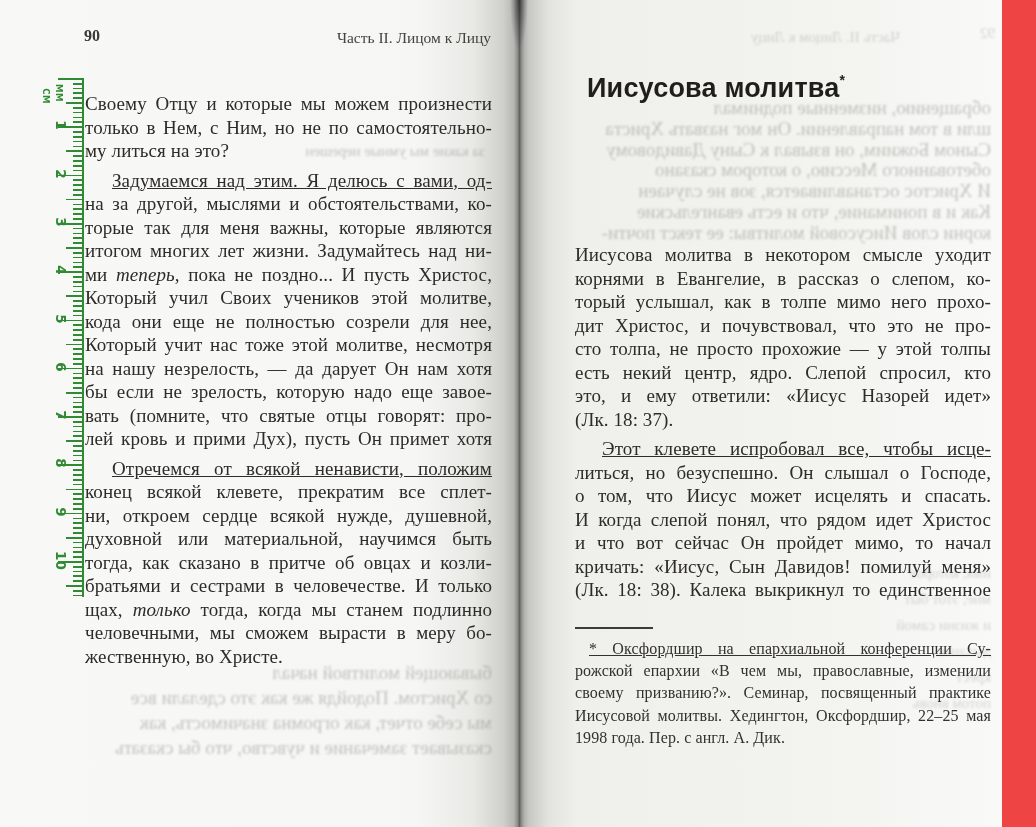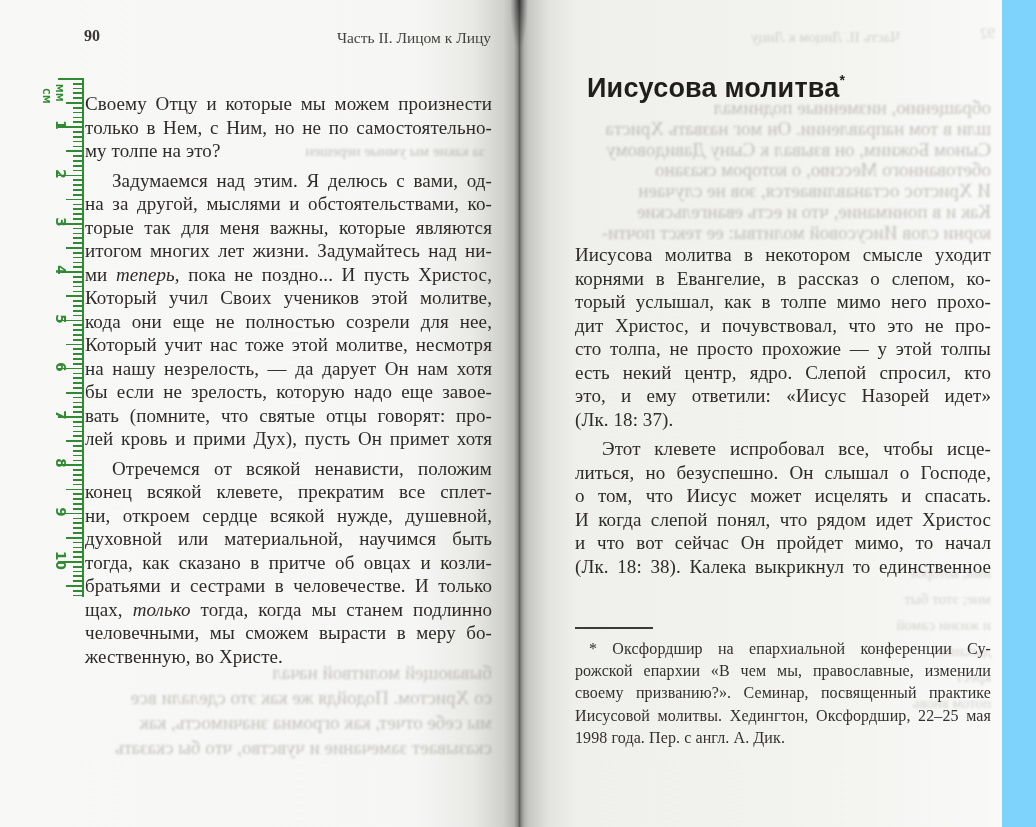--- a/index.html
+++ b/index.html
@@ -1,16 +1,16 @@
 <!DOCTYPE html>
 <html><head>
 <meta charset="utf-8">
 <style>
   html,body{margin:0;padding:0;background:#ffffff;}
-  .photo{position:relative;width:1036px;height:827px;background:#7dd3fc;overflow:hidden;
+  .photo{position:relative;width:1036px;height:827px;background:#ef4444;overflow:hidden;
          font-family:"Liberation Serif","DejaVu Serif",serif;}
   
   .page{position:absolute;top:0;height:827px;}
   .page-left{left:0;width:519px;
     background:linear-gradient(to right,#f8f8f6 0%,#f6f6f4 80%,#e9e9e6 91%,#cfcfcc 97%,#a9a9a6 100%);}
   .page-right{left:519px;width:483px;
     background:linear-gradient(to right,#979794 0%,#c6c6c3 2%,#e2e2df 6%,#efefec 12%,#f3f3f0 65%,#f9f9f7 100%);}
   .crease{position:absolute;left:514px;top:0;width:10px;height:827px;pointer-events:none;
     background:linear-gradient(to right,rgba(0,0,0,0) 0%,rgba(40,40,38,.28) 40%,rgba(30,30,28,.5) 52%,rgba(40,40,38,.22) 70%,rgba(0,0,0,0) 100%);}
   .crease-top{position:absolute;left:510px;top:0;width:18px;height:50px;
@@ -19,21 +19,21 @@
   .pagenum{position:absolute;left:84px;top:27px;font-size:16px;font-weight:bold;color:#3a3836;}
   .runhead{position:absolute;left:85px;top:29px;width:406px;text-align:right;font-size:15.5px;color:#45433f;}
   
   .textblock{position:absolute;}
   .tb-left{left:85px;top:92px;width:407px;}
   .tb-right{left:575px;top:243px;width:416px;}
   .para + .para{margin-top:6px;}
   .tline{height:23.5px;line-height:23.5px;font-size:19px;color:#2e2c29;
          text-align:justify;text-align-last:justify;text-justify:inter-word;letter-spacing:.1px;white-space:nowrap;}
   .tline.last{text-align-last:left;}
-  .tline.ind{text-indent:27px;}
+  .tline.ind{text-indent:27px;text-decoration:underline;}
   
   .chapter-title{position:absolute;left:575px;top:60px;margin:12px;
     font-family:"Liberation Sans","DejaVu Sans",sans-serif;font-weight:bold;
     font-size:27px;color:#201e1b;letter-spacing:.2px;}
   .chapter-title sup{font-size:14px;vertical-align:12px;}
   
   .fnrule{position:absolute;left:575px;top:627px;width:78px;border-top:2px solid #3d3b38;}
   .fnblock{position:absolute;left:575px;top:638px;width:416px;}
   .fnblock .tline{font-size:16px;height:22.2px;line-height:22.2px;color:#33312e;}
   .fnblock .tline.ind{text-indent:14px;}
@@ -186,21 +186,21 @@
       </div>
 
     <div class="bleed small" style="left:215px;top:138px;width:270px;">
         <div class="bline">за какие мы умные нерешен</div>
       </div>
 
     <div class="textblock tb-left">
         <div class="para">
           <div class="tline">Своему Отцу и которые мы можем произнести</div>
           <div class="tline">только в Нем, с Ним, но не по самостоятельно-</div>
-          <div class="tline last">му толпе на это?</div>
+          <div class="tline last">му литься на это?</div>
         </div>
         <div class="para">
           <div class="tline ind">Задумаемся над этим. Я делюсь с вами, од-</div>
           <div class="tline">на за другой, мыслями и обстоятельствами, ко-</div>
           <div class="tline">торые так для меня важны, которые являются</div>
           <div class="tline">итогом многих лет жизни. Задумайтесь над ни-</div>
           <div class="tline"><span>ми </span><i>теперь</i><span>, пока не поздно... И пусть Христос,</span></div>
           <div class="tline">Который учил Своих учеников этой молитве,</div>
           <div class="tline">кода они еще не полностью созрели для нее,</div>
           <div class="tline">Который учит нас тоже этой молитве, несмотря</div>
@@ -262,20 +262,21 @@
         <div class="tline">есть некий центр, ядро. Слепой спросил, кто</div>
         <div class="tline">это, и ему ответили: «Иисус Назорей идет»</div>
         <div class="tline last">(Лк. 18: 37).</div>
       </div>
       <div class="para">
         <div class="tline ind">Этот клевете испробовал все, чтобы исце-</div>
         <div class="tline">литься, но безуспешно. Он слышал о Господе,</div>
         <div class="tline">о том, что Иисус может исцелять и спасать.</div>
         <div class="tline">И когда слепой понял, что рядом идет Христос</div>
         <div class="tline">и что вот сейчас Он пройдет мимо, то начал</div>
+        <div class="tline">кричать: «Иисус, Сын Давидов! помилуй меня»</div>
         <div class="tline">(Лк. 18: 38). Калека выкрикнул то единственное</div>
       </div>
     </div>
 
   <div class="bleed small" style="left:575px;top:560px;width:416px;opacity:.33;">
       <div class="bline">имя, которое</div>
       <div class="bline">мне; этот быт</div>
       <div class="bline">и жизни самой</div>
       <div class="bline">дыхание</div>
       <div class="bline">крест</div>

